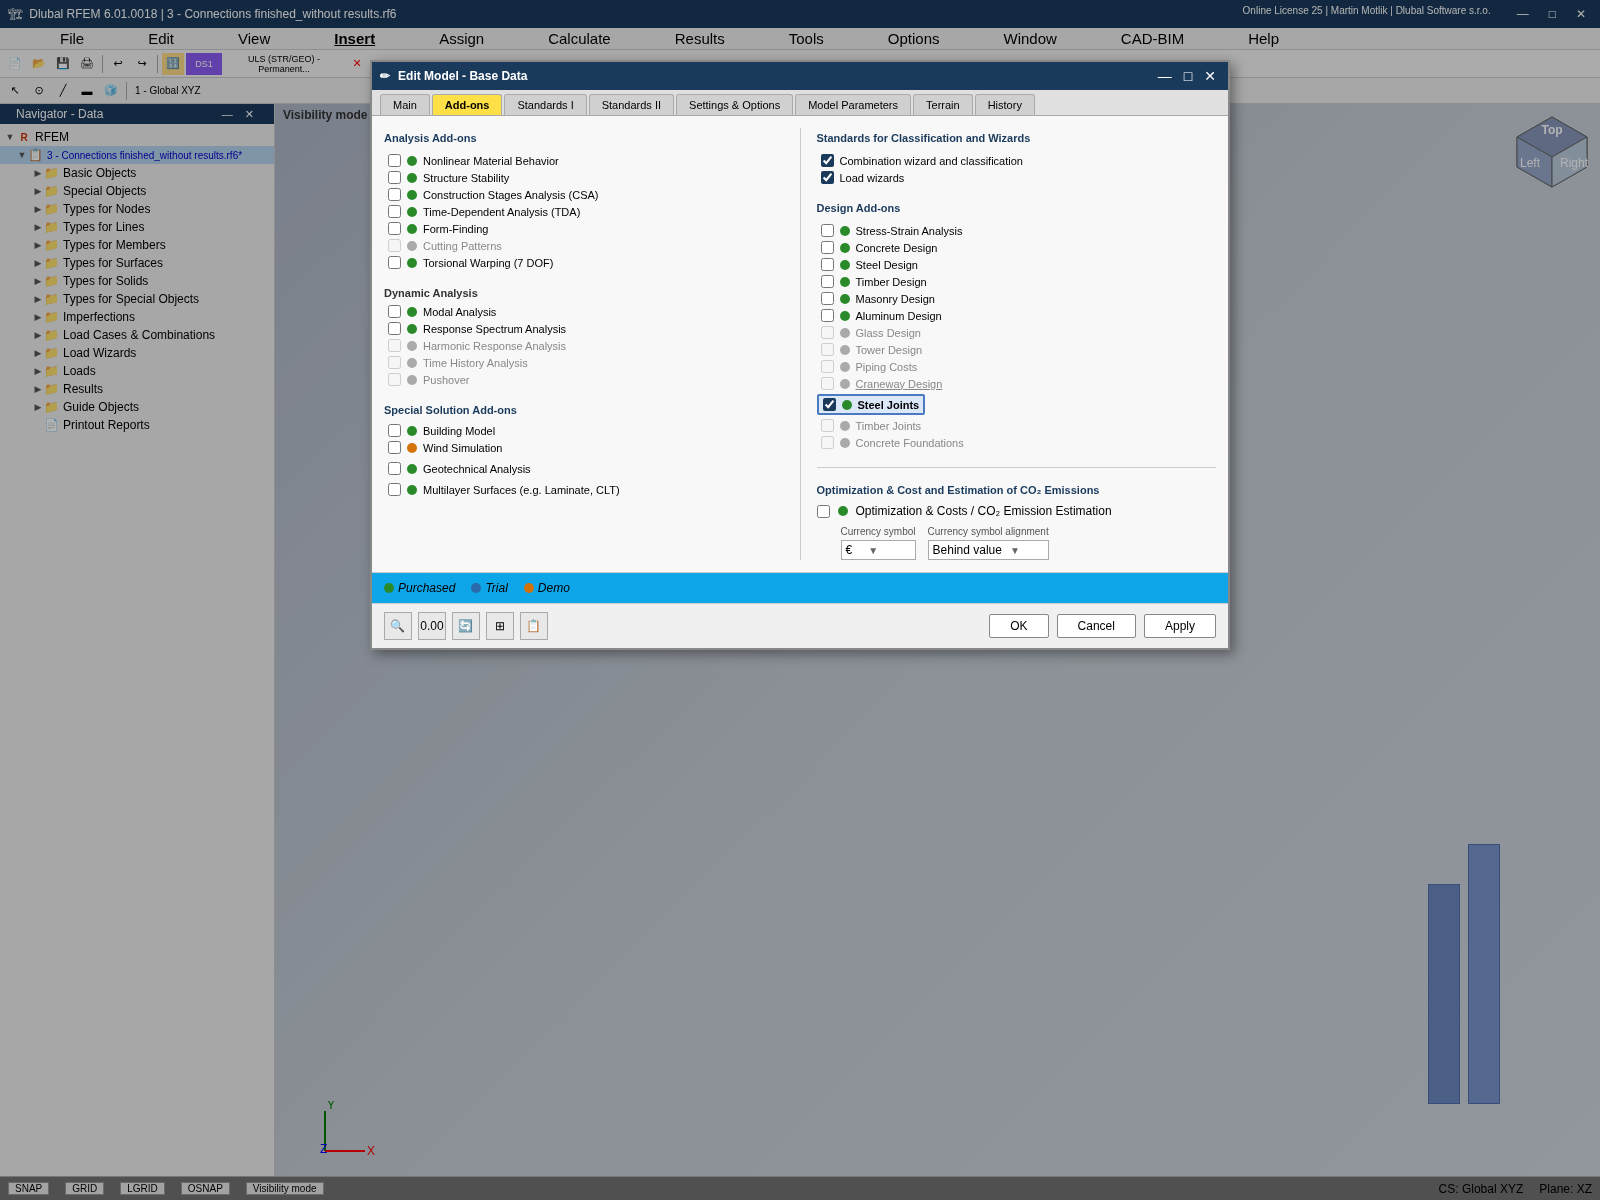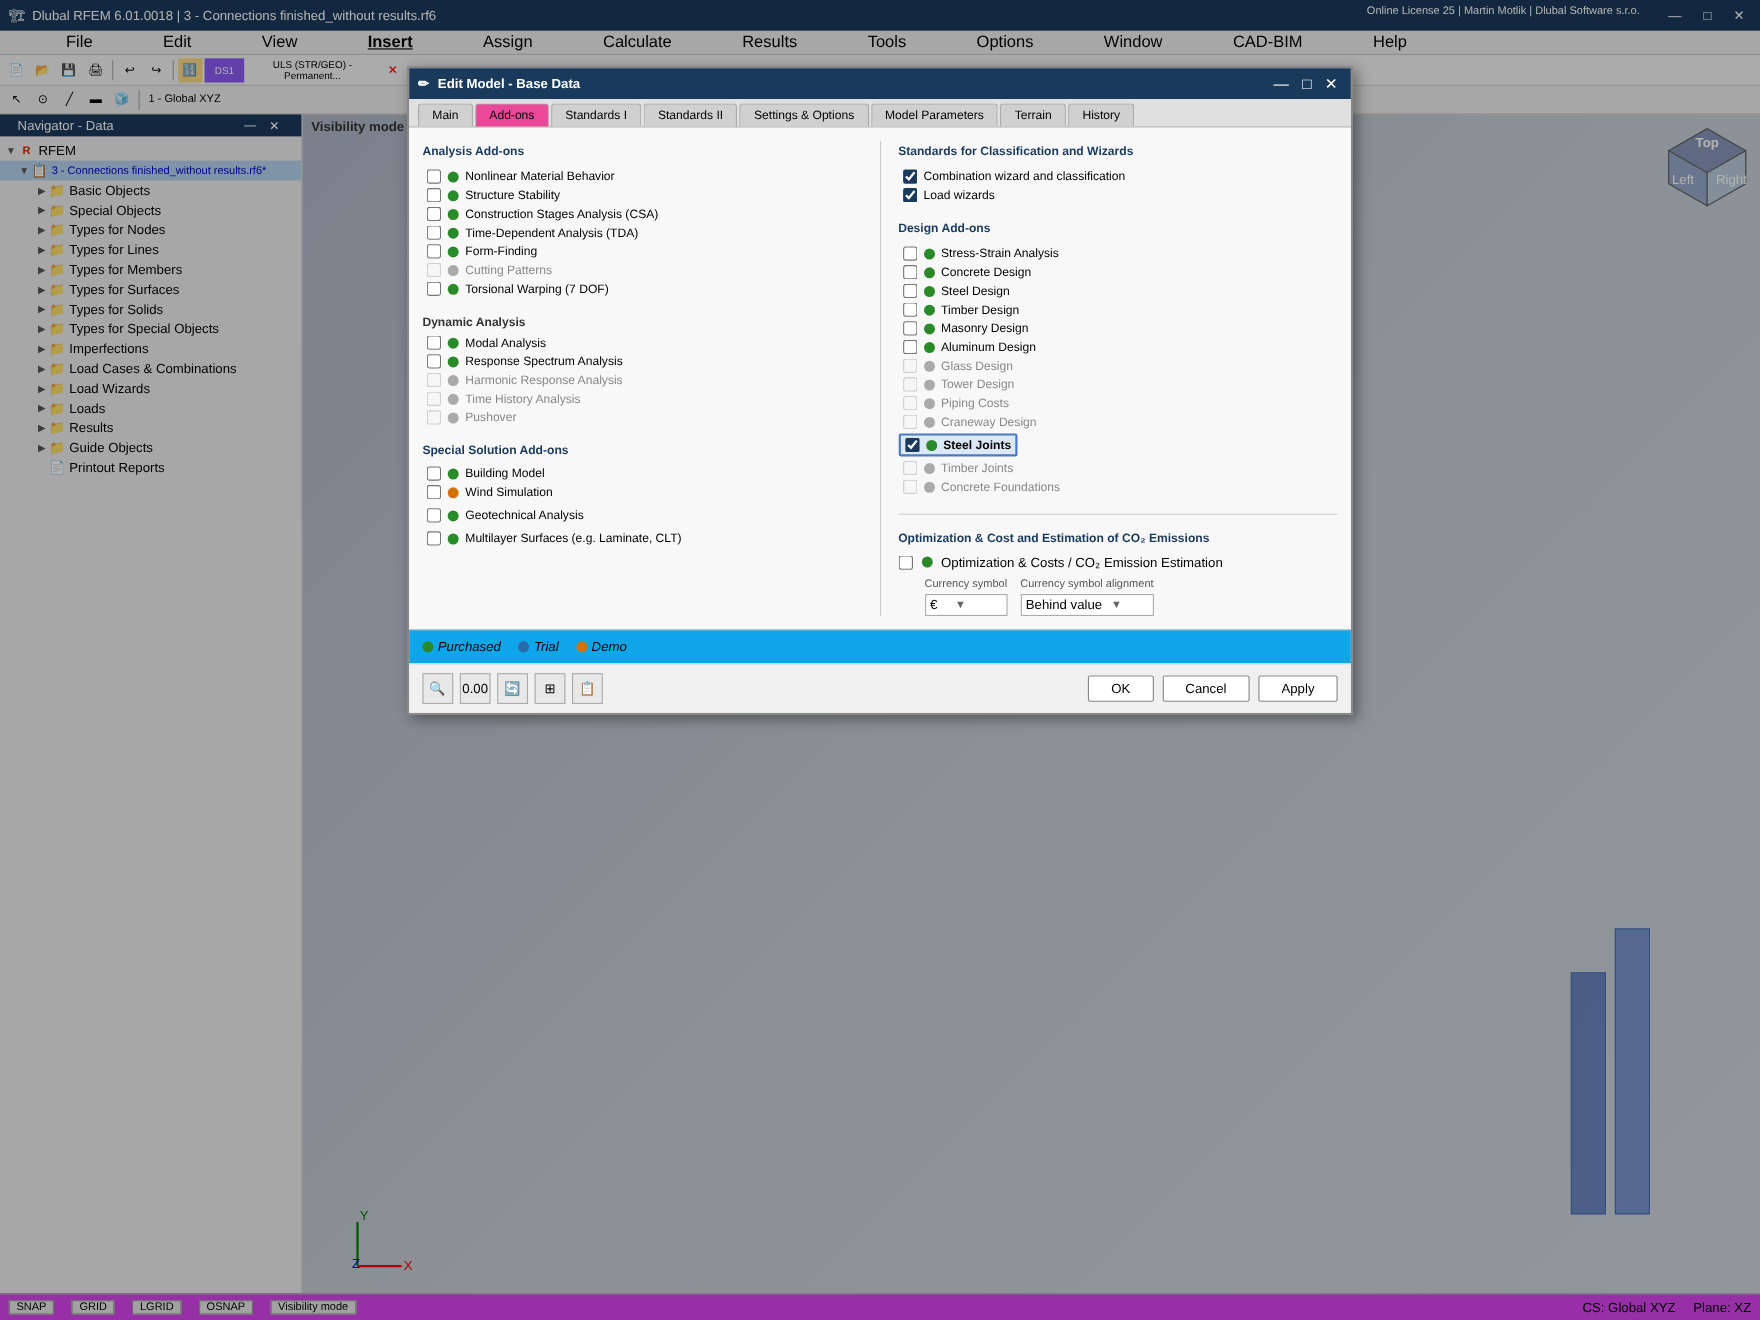--- a/index.html
+++ b/index.html
@@ -32,37 +32,37 @@
     .tree-item.selected { background: #b8d4f0; }
     .tree-toggle { width: 12px; height: 12px; display: flex; align-items: center; justify-content: center; font-size: 9px; color: #555; }
     .tree-icon { width: 16px; height: 16px; margin-right: 3px; display: flex; align-items: center; justify-content: center; }
     .tree-label { flex: 1; }
 
     
     .viewport { flex: 1; background: #c8c8c8; position: relative; overflow: hidden; }
     .viewport-bg { width: 100%; height: 100%; background: linear-gradient(135deg, #b0b8c8 0%, #c8d0d8 50%, #d0d8e0 100%); }
 
     
-    .statusbar { height: 24px; background: #d946ef; border-top: 1px solid #aaa; display: flex; align-items: center; padding: 0 8px; gap: 16px; font-size: 11px; }
+    .statusbar { height: 24px; background: #737373; border-top: 1px solid #aaa; display: flex; align-items: center; padding: 0 8px; gap: 16px; font-size: 11px; }
     .status-item { padding: 0 6px; border: 1px solid #999; background: #e8e8e8; font-size: 10px; cursor: pointer; }
 
     
     .modal-overlay { position: absolute; top: 0; left: 0; width: 100%; height: 100%; background: rgba(0,0,0,0.3); z-index: 100; display: flex; align-items: flex-start; justify-content: center; padding-top: 60px; }
 
     
     .dialog { background: #f0f0f0; border: 2px solid #888; box-shadow: 4px 4px 12px rgba(0,0,0,0.4); width: 860px; display: flex; flex-direction: column; }
     .dialog-titlebar { background: #1a3a5c; color: white; padding: 4px 8px; display: flex; justify-content: space-between; align-items: center; height: 28px; }
     .dialog-title { font-size: 12px; font-weight: bold; display: flex; align-items: center; gap: 8px; }
     .dialog-controls { display: flex; gap: 4px; }
     .dialog-ctrl-btn { color: white; background: none; border: none; cursor: pointer; font-size: 14px; padding: 0 4px; }
 
     
     .tab-bar { background: #e0e0e0; display: flex; border-bottom: 1px solid #aaa; padding: 4px 8px 0; gap: 2px; }
     .tab { padding: 4px 12px; border: 1px solid #aaa; border-bottom: none; background: #d0d0d0; cursor: pointer; font-size: 11px; border-radius: 3px 3px 0 0; }
-    .tab.active { background: #ec4899; border-bottom-color: #f8f8f8; font-weight: normal; }
+    .tab.active { background: #fde047; border-bottom-color: #f8f8f8; font-weight: bold; }
 
     
     .dialog-content { display: flex; gap: 0; padding: 12px; background: #f8f8f8; flex: 1; }
 
     
     .panel-left { flex: 1; padding-right: 16px; border-right: 1px solid #ccc; }
     
     .panel-right { flex: 1; padding-left: 16px; }
 
     .section-title { font-size: 11px; font-weight: bold; color: #1a3a5c; margin-bottom: 8px; margin-top: 4px; }
@@ -498,21 +498,21 @@
             <label style="color:#888;">Tower Design</label>
           </div>
           <div class="check-row">
             <input type="checkbox" disabled="" style="">
             <span class="dot dot-gray"></span>
             <label style="color:#888;">Piping Costs</label>
           </div>
           <div class="check-row">
             <input type="checkbox" disabled="" style="">
             <span class="dot dot-gray"></span>
-            <label style="color:#888;">Craneway Design</label>
+            <label style="color:#888;text-decoration:underline;">Craneway Design</label>
           </div>
 
           
           <div class="check-row checked-highlight" style="margin-left: 0; display:inline-flex; margin-top:2px;">
             <input type="checkbox" checked="" style="">
             <span class="dot dot-green"></span>
             <label style="font-weight: bold;">Steel Joints</label>
           </div>
 
           <div class="check-row" style="margin-top: 2px;">

